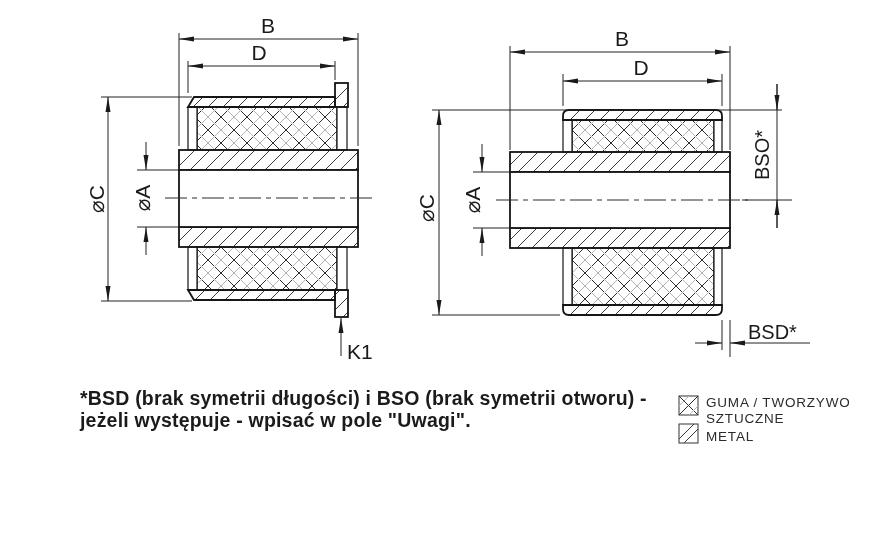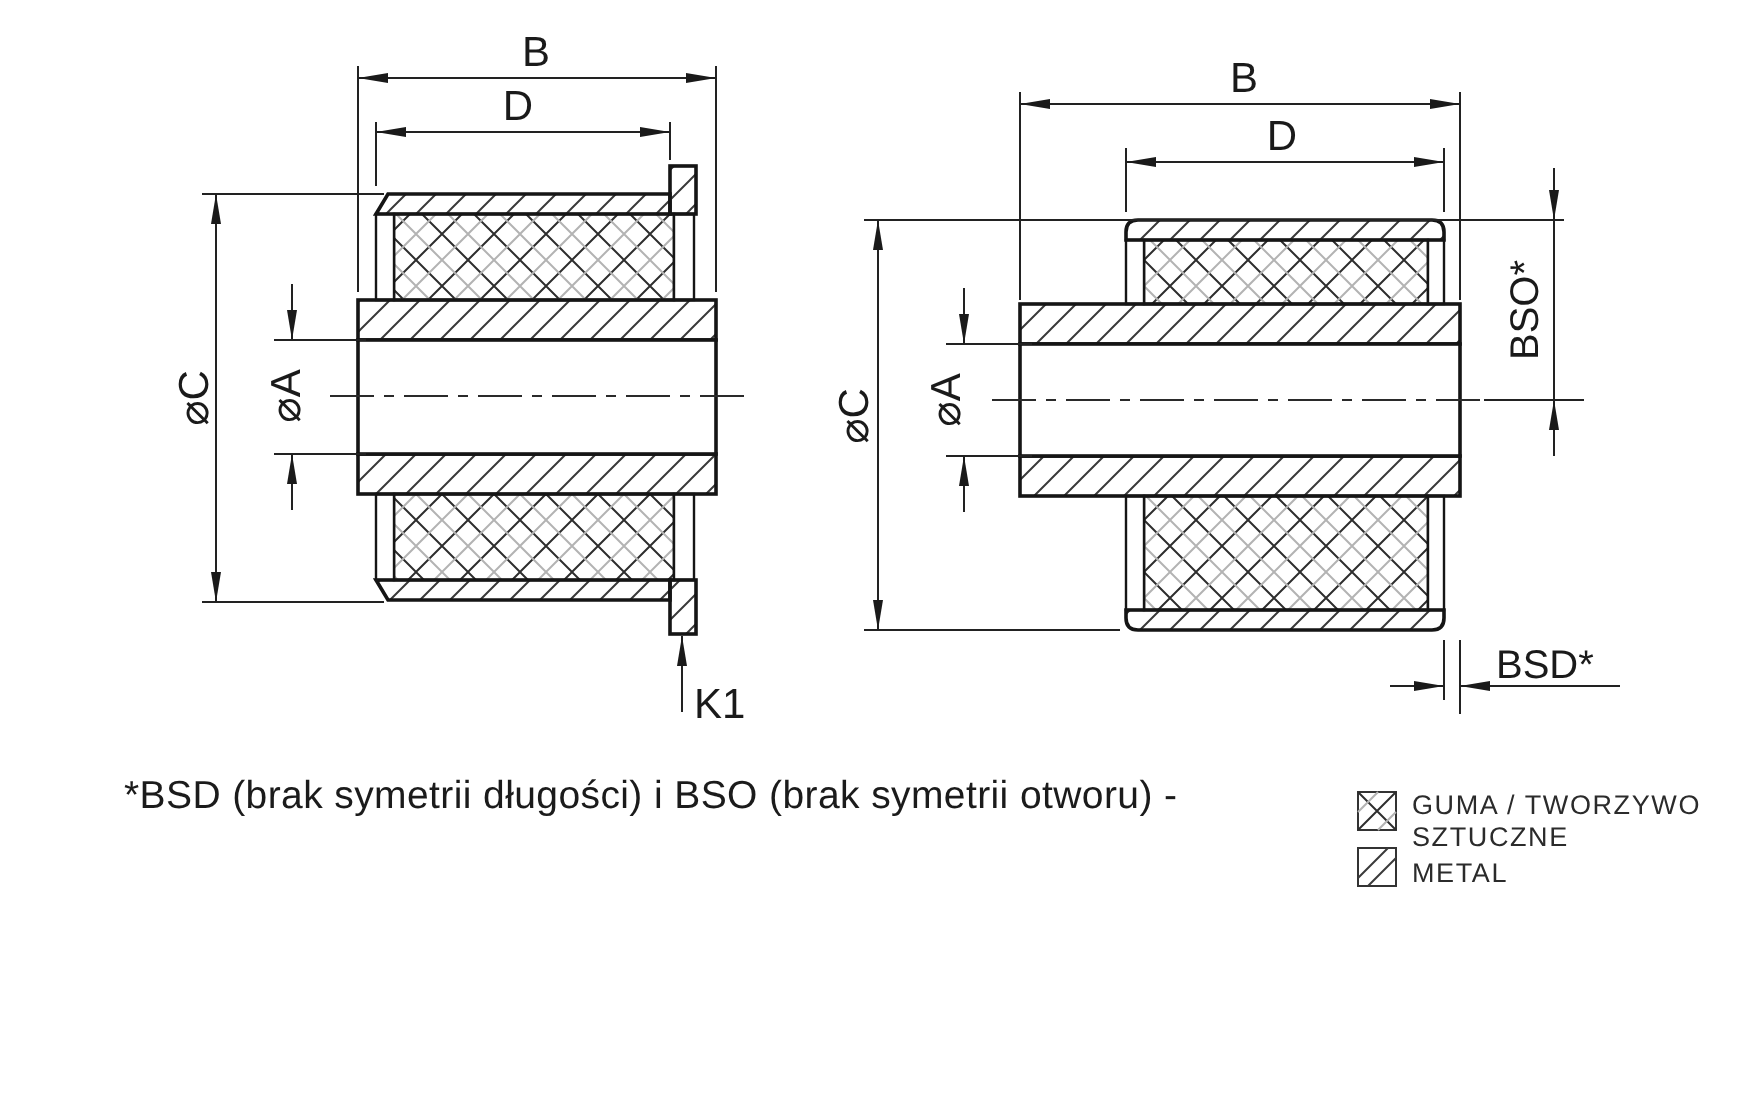--- a/index.html
+++ b/index.html
@@ -3,22 +3,22 @@
 <meta charset="utf-8">
 <style>
   html,body{margin:0;padding:0;background:#fff;}
   .canvas{position:relative;width:874px;height:556px;background:#fff;overflow:hidden;
           font-family:"Liberation Sans","DejaVu Sans",sans-serif;}
   svg{position:absolute;left:0;top:0;}
   svg text{font-family:"Liberation Sans","DejaVu Sans",sans-serif;fill:#1a1a1a;}
   .dimlbl{font-size:21px;}
   .dimlbl-sm{font-size:20px;}
   .leglbl{font-size:13.5px;letter-spacing:0.8px;fill:#2b2b2b;}
-  .note{position:absolute;left:62px;top:388px;font-size:19.5px;line-height:21.6px;
-        color:#1b1b1b;letter-spacing:0.2px;white-space:nowrap;}
+  .note{position:absolute;left:80px;top:388px;font-size:19.5px;line-height:21.6px;
+        color:#1b1b1b;letter-spacing:0.2px;white-space:nowrap;font-weight:bold;}
 </style>
 </head>
 <body>
 
 <div class="canvas">
 <svg width="874" height="556" viewBox="0 0 874 556">
   <defs>
     <marker id="arr" viewBox="0 0 16 6" refX="15.5" refY="3" markerWidth="16" markerHeight="6" markerUnits="userSpaceOnUse" orient="auto-start-reverse">
       <path d="M0.5,0.5 L15.5,3 L0.5,5.5 Z" fill="#1a1a1a"></path>
     </marker>
@@ -141,14 +141,15 @@
     <g>
       <rect x="679" y="424" width="19" height="19" fill="#fff" stroke="#333" stroke-width="1"></rect>
       <path d="M679,439 L694,424 M684,443 L698,429" stroke="#3a3a3a" stroke-width="1" fill="none"></path>
     </g>
     <text class="leglbl" x="706" y="441">METAL</text>
   </g>
 </svg>
 
 <div class="note">
   <div>*BSD (brak symetrii długości) i BSO (brak symetrii otworu) -</div>
+  <div>jeżeli występuje - wpisać w pole "Uwagi".</div>
 </div>
 </div>
 
 </body></html>

